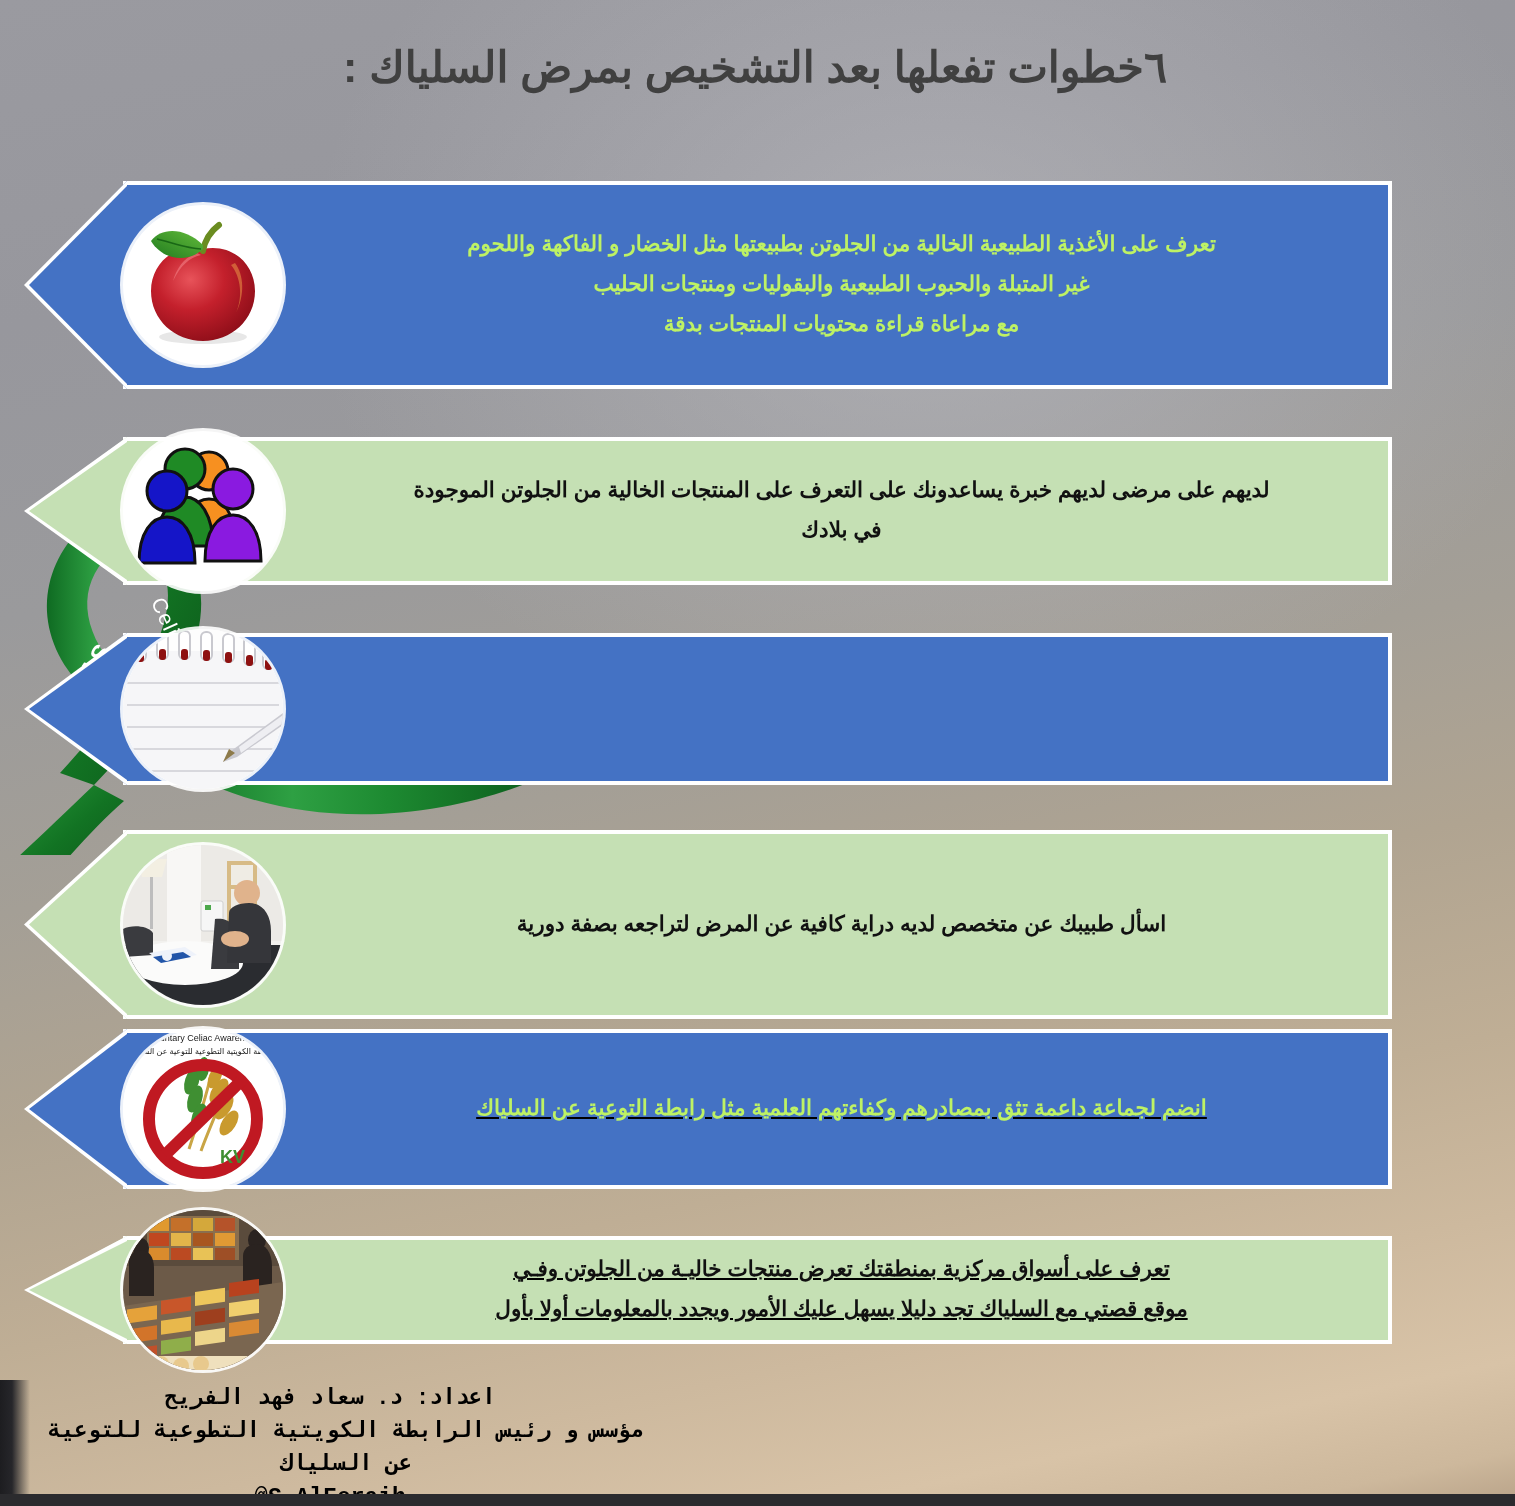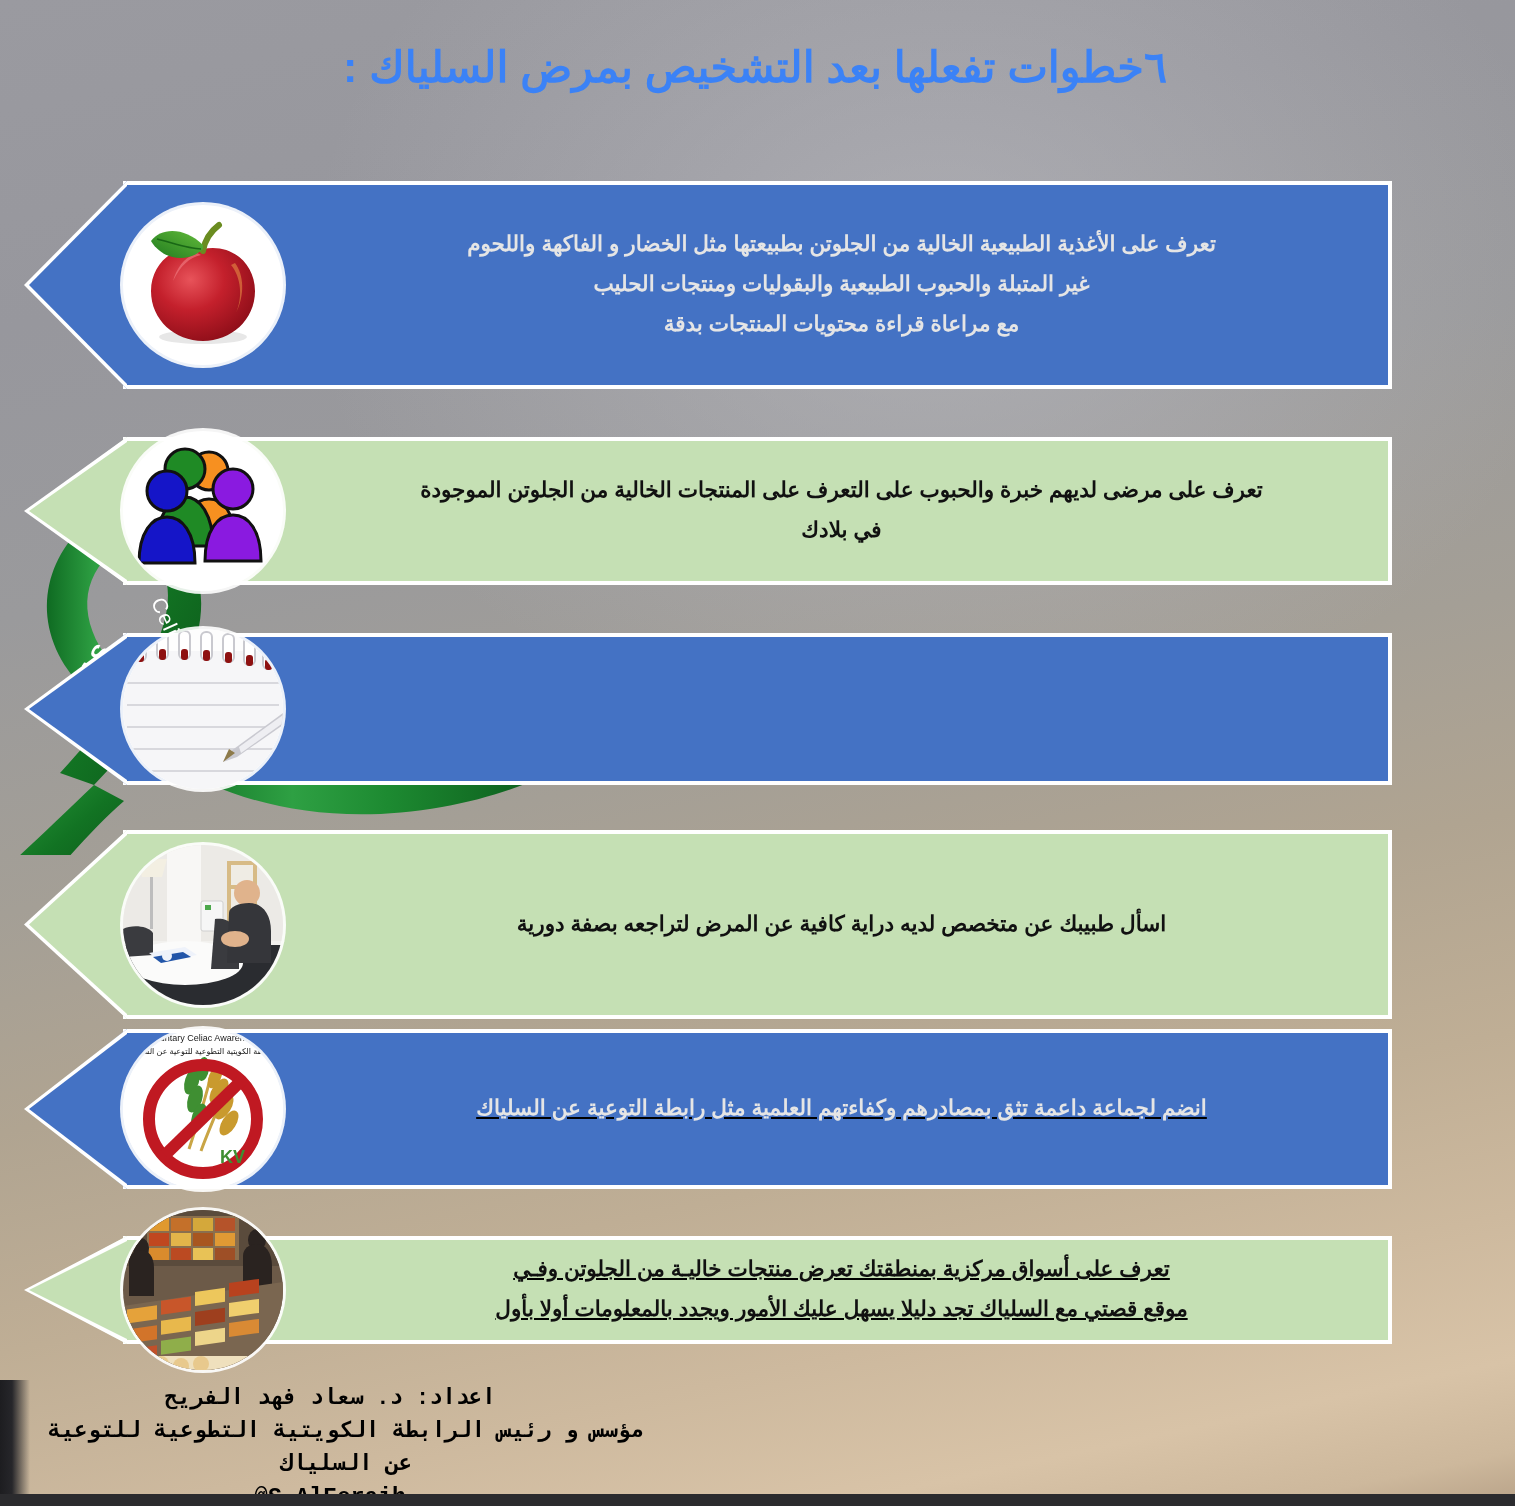--- a/index.html
+++ b/index.html
@@ -44,21 +44,21 @@
 
   
   .title {
     position: absolute;
     top: 42px;
     right: 230px;
     width: 1060px;
     text-align: center;
     font-size: 43px;
     font-weight: bold;
-    color: #3b82f6;
+    color: #404040;
     direction: rtl;
     letter-spacing: 0px;
     white-space: nowrap;
   }
 
   
   .steps { position: absolute; left: 0; top: 0; width: 1515px; height: 1506px; }
 
   .step {
     position: absolute;
@@ -106,21 +106,21 @@
 
   .step-text {
     flex: 1;
     text-align: center;
     font-size: 21.5px;
     font-weight: bold;
     line-height: 1.85;
     direction: rtl;
     padding: 6px 26px 6px 12px;
   }
-  .step.blue  .step-text { color: #e5e5e5; }
+  .step.blue  .step-text { color: #bef264; }
   .step.green .step-text { color: #111111; }
 
   .step-icon {
     width: 160px; height: 160px;
     flex: 0 0 160px;
     border-radius: 50%;
     background: #ffffff;
     margin-right: 26px;
     position: relative;
     overflow: hidden;
@@ -258,21 +258,21 @@
 
           <circle cx="44" cy="60" r="20" fill="#1515c8"></circle>
           <path d="M16 132 C 16 101, 29 86, 44 86 C 59 86, 72 101, 72 132 Z" fill="#1515c8"></path>
 
           <circle cx="110" cy="58" r="20" fill="#8a1ae0"></circle>
           <path d="M82 130 C 82 99, 95 84, 110 84 C 125 84, 138 99, 138 130 Z" fill="#8a1ae0"></path>
         </g>
       </svg>
     </div>
     <div class="step-text">
-      <div>تعرف على مرضى لديهم خبرة والحبوب على التعرف على المنتجات الخالية من الجلوتن الموجودة</div>
+      <div>لديهم على مرضى لديهم خبرة يساعدونك على التعرف على المنتجات الخالية من الجلوتن الموجودة</div>
       <div>في بلادك</div>
     </div>
   </div>
 
   <div class="step blue" style="top:633px; height:152px;">
     <span class="step-nose"></span>
     <div class="step-icon">
       <svg class="icon-svg" viewBox="0 0 160 160">
         <rect x="0" y="0" width="160" height="160" fill="#fdfdfd"></rect>
         <rect x="0" y="22" width="160" height="138" fill="#f6f6f8"></rect>

